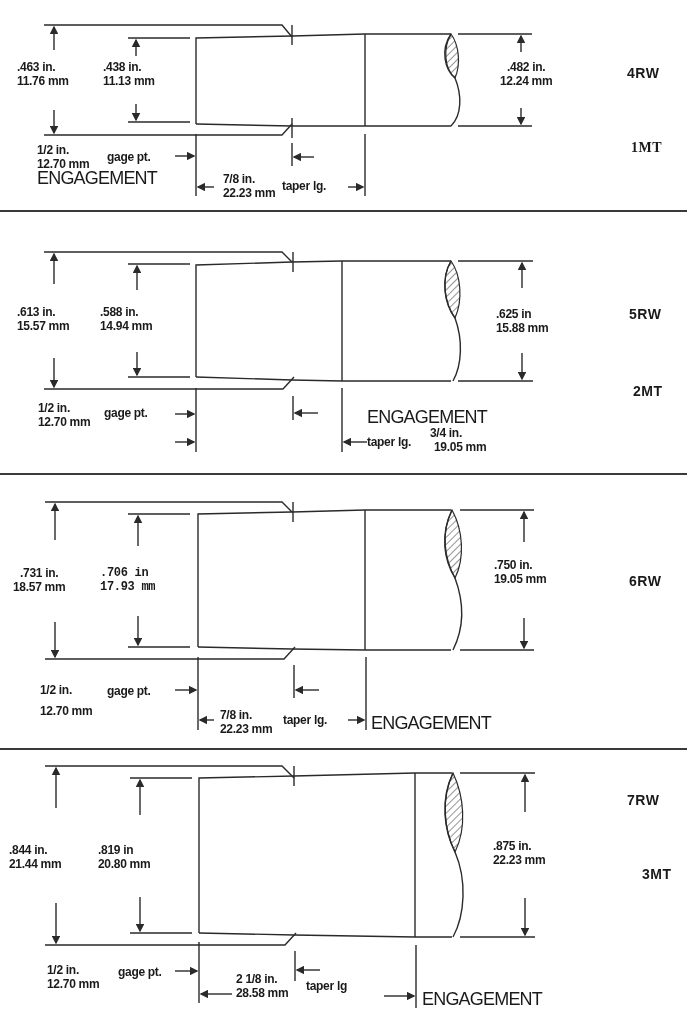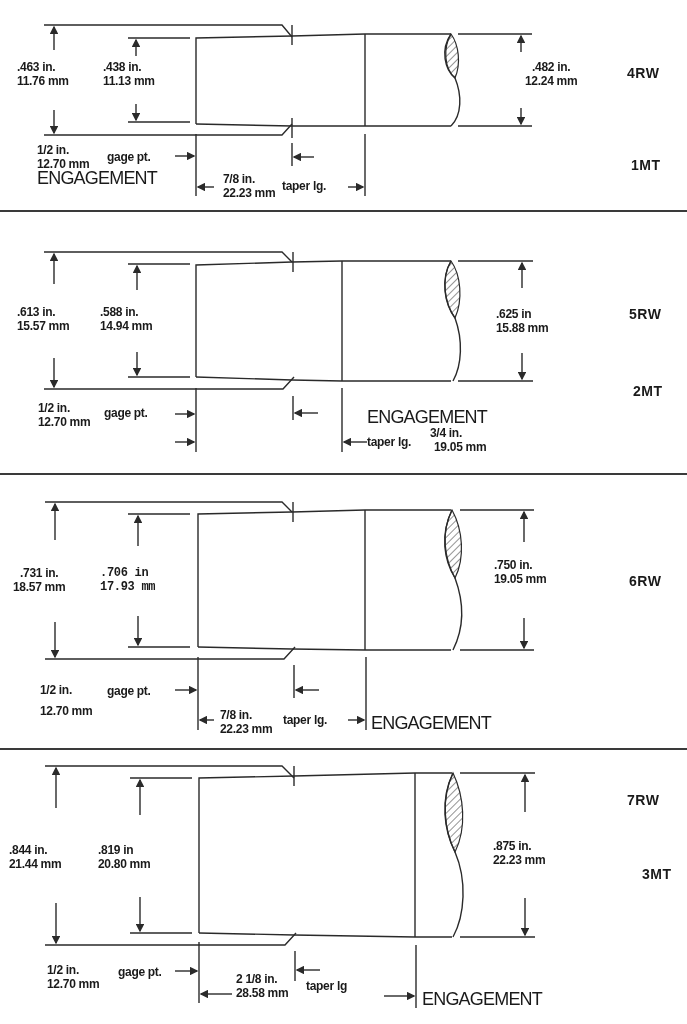--- a/index.html
+++ b/index.html
@@ -147,26 +147,26 @@
 
 <div>
   <div class="lbl" style="left:17px;top:60px;">
     <div>.463 in.</div>
     <div>11.76 mm</div>
   </div>
   <div class="lbl" style="left:103px;top:60px;">
     <div>.438 in.</div>
     <div>11.13 mm</div>
   </div>
-  <div class="lbl" style="left:500px;top:60px;text-align:center;margin-left:25px;">
+  <div class="lbl" style="left:500px;top:60px;text-align:center;">
     <div>.482 in.</div>
     <div>12.24 mm</div>
   </div>
   <div class="code" style="left:627px;top:65px;">4RW</div>
-  <div class="code" style="left:631px;top:157px;">1MT</div>
+  <div class="code" style="left:631px;top:140px;font-family:Liberation Serif, serif;">1MT</div>
   <div class="lbl" style="left:37px;top:143px;">
     <div>1/2 in.</div>
     <div>12.70 mm</div>
     <div class="eng">ENGAGEMENT</div>
   </div>
   <div class="lbl" style="left:107px;top:150px;">gage pt.</div>
   <div class="lbl" style="left:223px;top:172px;">
     <div>7/8 in.</div>
     <div>22.23 mm</div>
   </div>

